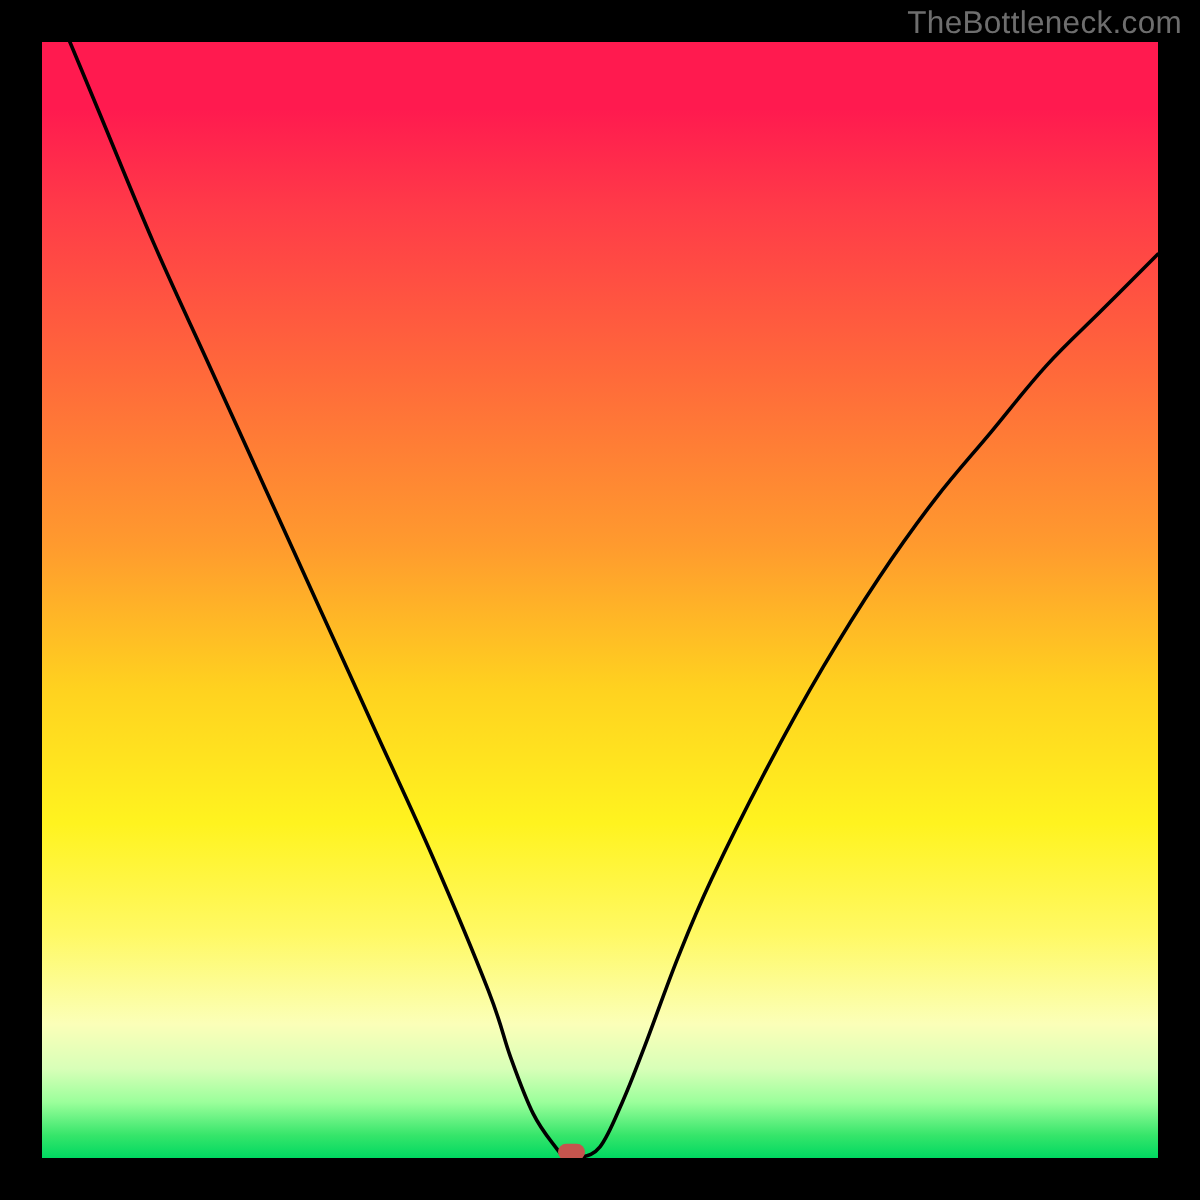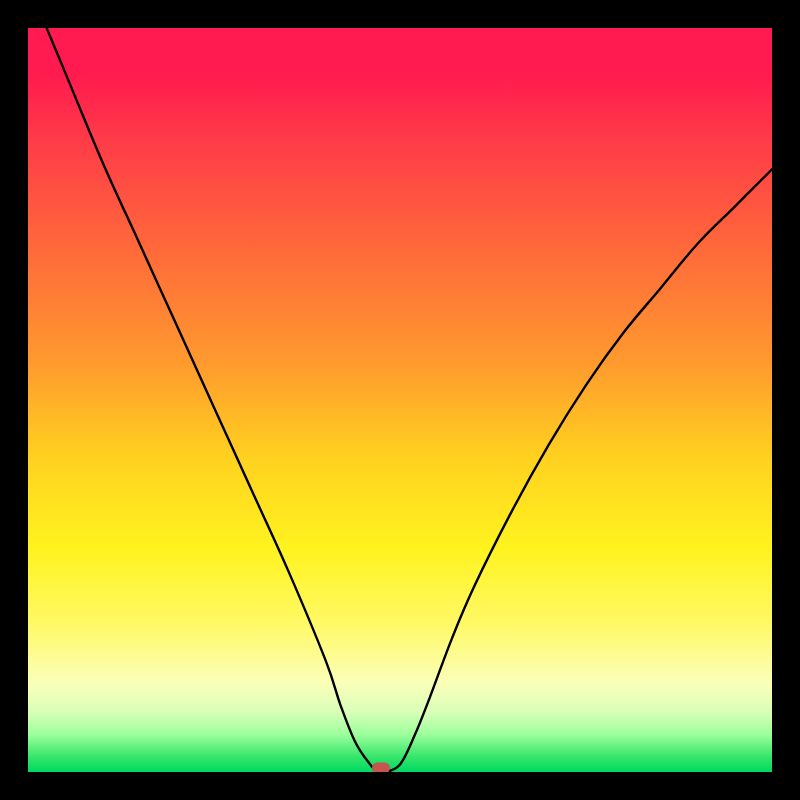--- a/index.html
+++ b/index.html
@@ -72,20 +72,21 @@
     background: #c5554e;
     border-radius: 6px;
     transform: translate(-50%, -50%);
     z-index: 5;
   }
 </style>
 </head>
 <body>
 
 <div class="frame">
+  <div class="watermark">TheBottleneck.com</div>
   <div class="plot-area">
     <div class="gradient"></div>
     <svg class="curve" viewBox="0 0 744 744" preserveAspectRatio="none">
       <path id="curve-path" fill="none" stroke="#000" stroke-width="2.4" stroke-linejoin="round" stroke-linecap="round" d="M 0,-44.639999999999986 C 6.696000000000001,-28.56959999999999 23.808,12.499199999999973 37.2,44.639999999999986 C 50.592000000000006,76.7808 61.00800000000001,103.11840000000007 74.4,133.92000000000007 C 87.792,164.72160000000008 98.208,186.2976 111.6,215.76 C 124.99199999999999,245.2224 135.40800000000002,268.1376 148.8,297.6 C 162.192,327.0624 172.608,349.9776 186,379.44 C 199.392,408.9024 209.808,431.81759999999997 223.2,461.28 C 236.59199999999998,490.7424 247.00799999999998,512.3184 260.4,543.12 C 273.792,573.9216 288.22560000000004,608.2944 297.6,632.4 C 306.9744,656.5056 307.12319999999994,662.3087999999999 312.47999999999996,677.04 C 317.8368,691.7712 322.0032,703.5264 327.36,714.24 C 332.71680000000003,724.9536 338.2224,731.2031999999999 342.24,736.56 C 346.2576,741.9168 347.0016,742.6608 349.68,744 C 352.3584,745.3392 353.1024,745.3392 357.12,744 C 361.1376,742.6608 366.6432,743.256 372,736.56 C 377.3568,729.8639999999999 381.5232,718.8527999999999 386.88,706.8 C 392.2368,694.7472 395.0640000000001,687.0096 401.76000000000005,669.6 C 408.456,652.1904000000001 416.0448,630.168 424.08,610.08 C 432.11519999999996,589.9920000000001 435.6864,580.7664 446.4,558 C 457.11359999999996,535.2336 470.208,509.0448 483.6,483.6 C 496.992,458.15520000000004 507.40799999999996,439.40639999999996 520.8,416.64 C 534.192,393.8736 544.608,377.20799999999997 558,357.12 C 571.392,337.03200000000004 581.808,322.44960000000003 595.2,305.04 C 608.5920000000001,287.6304 619.008,276.4704 632.4,260.4 C 645.7919999999999,244.32959999999997 656.2080000000001,230.4912 669.6,215.76 C 682.992,201.0288 693.4079999999999,191.95199999999994 706.8,178.55999999999995 C 720.192,165.16799999999995 737.304,148.056 744,141.36"></path>
     </svg>
     <div id="marker" class="marker" style="left: 353.4px; top: 740px;"></div>
   </div>
 </div>
 
 </body></html>

